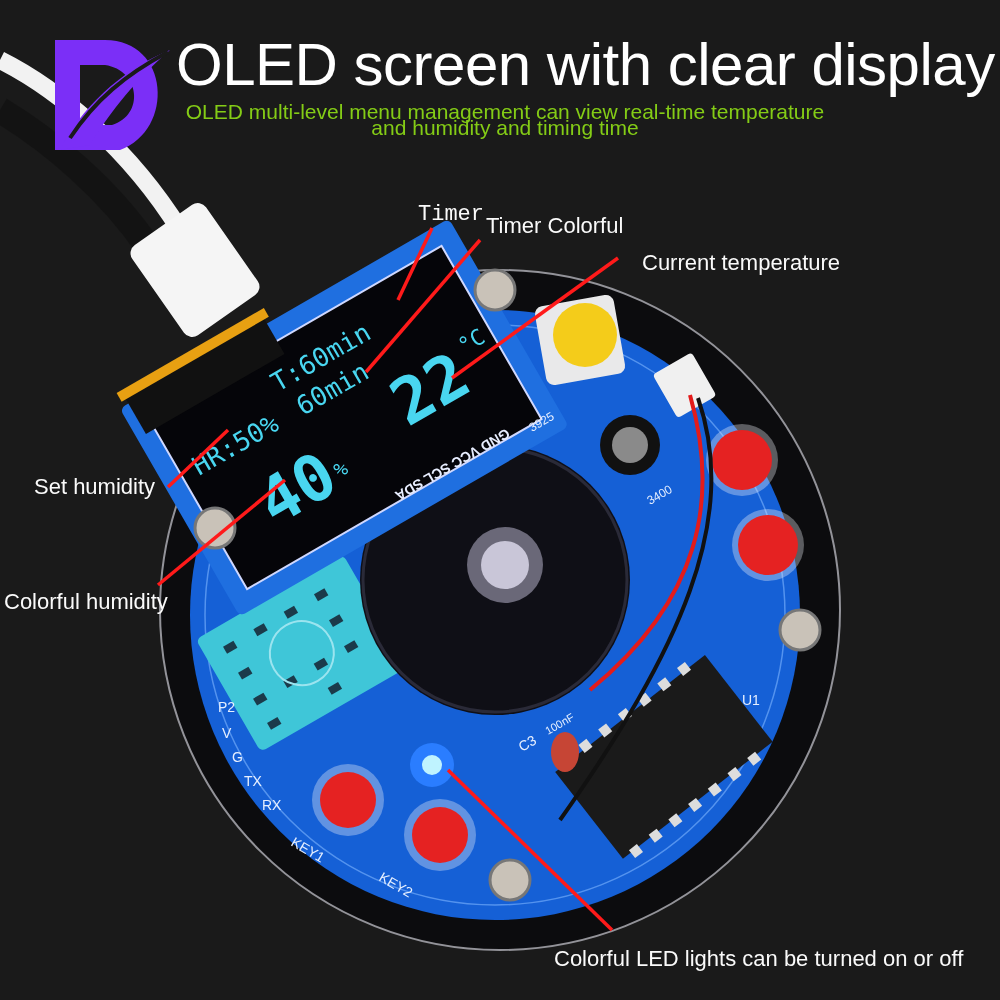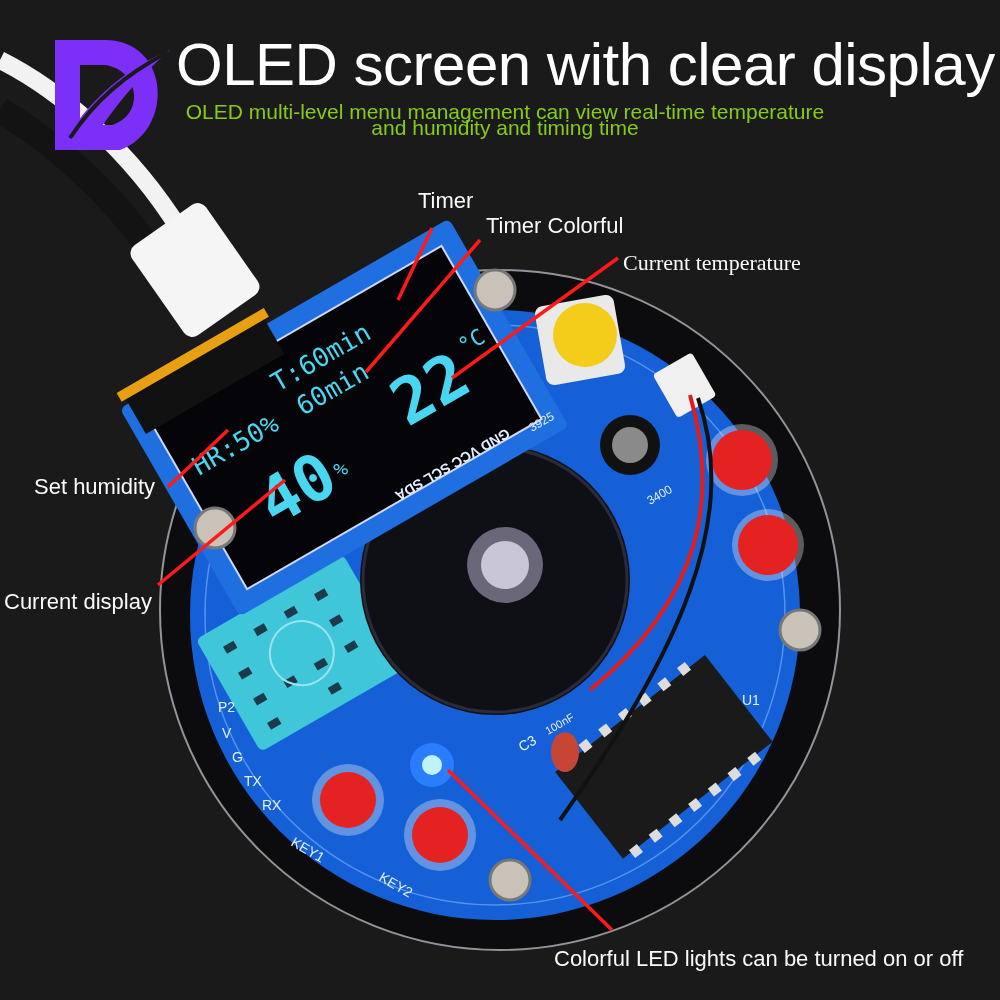--- a/index.html
+++ b/index.html
@@ -156,18 +156,18 @@
     <path d="M55,40 L105,40 C170,40 175,130 120,150 L55,150 Z M80,65 L80,125 L112,125 C145,115 140,70 105,65 Z" fill="#7b2ff7" fill-rule="evenodd"></path>
     <path d="M60,150 C80,110 120,70 170,50 C130,85 105,120 90,145 Z" fill="#7b2ff7"></path>
     <path d="M70,138 C95,100 125,75 168,52" stroke="#1a1a1a" stroke-width="4" fill="none"></path>
   </g>
 </svg>
 
 <div class="abs title">OLED screen with clear display</div>
 <div class="abs sub sub1">OLED multi-level menu management can view real-time temperature</div>
 <div class="abs sub sub2">and humidity and timing time</div>
 
-<div class="abs label" style="left:418px; top:188px;">Timer</div>
+<div class="abs label" style="left:418px; top:202px;font-family:Liberation Mono, monospace;">Timer</div>
 <div class="abs label" style="left:486px; top:213px;">Timer Colorful</div>
-<div class="abs label" style="left:623px; top:250px;font-family:Liberation Serif, serif;">Current temperature</div>
+<div class="abs label" style="left:642px; top:250px;">Current temperature</div>
 <div class="abs label" style="left:34px; top:474px;text-align:center;">Set humidity</div>
-<div class="abs label" style="left:4px; top:589px;">Current display</div>
+<div class="abs label" style="left:4px; top:589px;">Colorful humidity</div>
 <div class="abs label" style="left:530px; top:946px;margin-left:24px;">Colorful LED lights can be turned on or off</div>
 
 </body></html>

